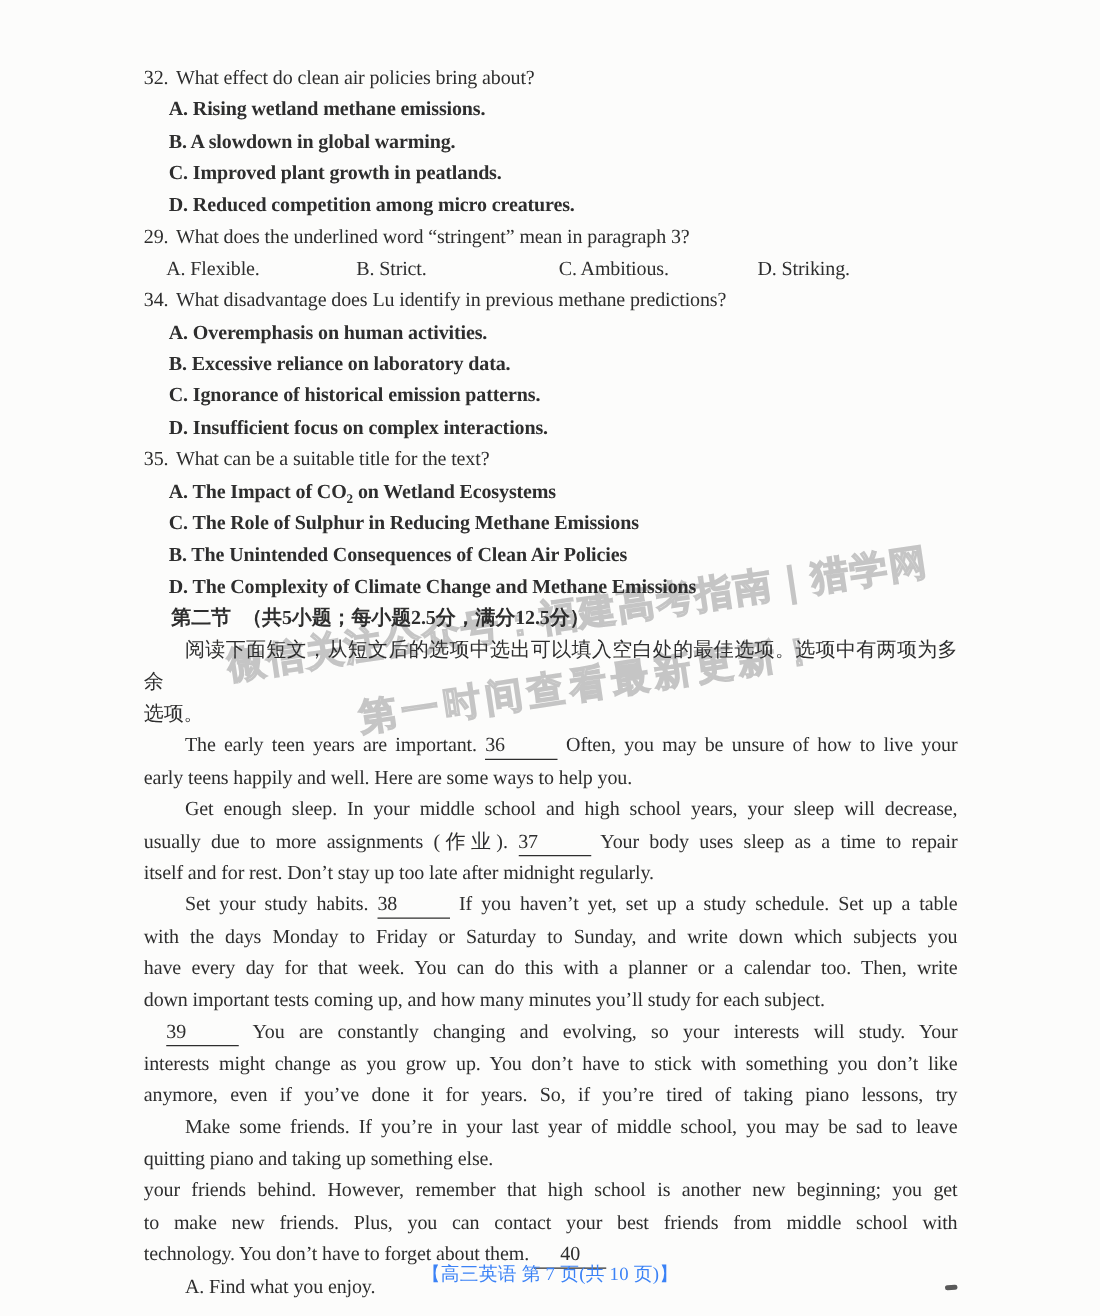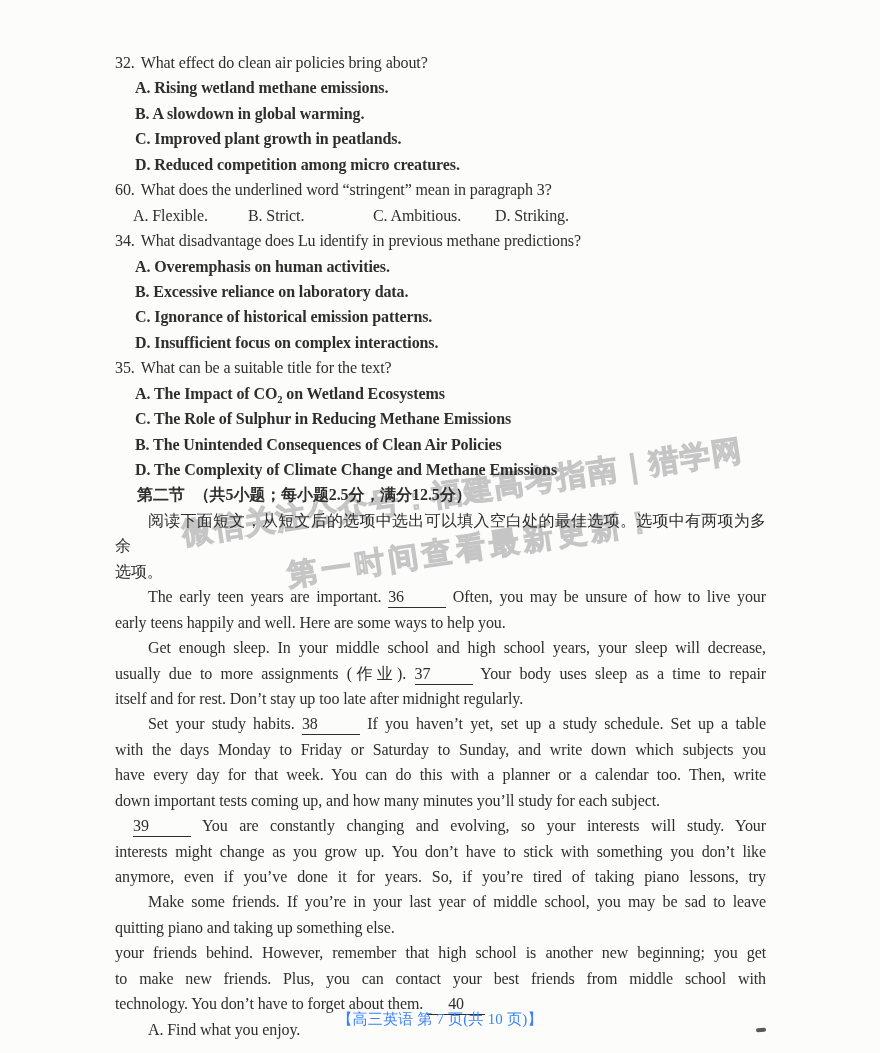--- a/index.html
+++ b/index.html
@@ -11,21 +11,21 @@
     font-family:"Liberation Serif","DejaVu Serif",serif;
     color:#2e2e2e;
   }
   .content{
     position:absolute;left:115px;top:50px;width:651px;
     font-size:16px;line-height:25.43px;letter-spacing:-0.1px;
   }
   .qline{white-space:nowrap;}
   .qnum{margin-right:6px;}
   .opt{padding-left:20px;white-space:nowrap;font-weight:bold;}
-  .optrow{display:flex;padding-left:18px;}
+  .optrow{display:flex;padding-left:18px;gap:37px;}
   .oc-a{width:115px;}
   .oc-b{width:125px;}
   .oc-c{width:122px;}
   .sec-head{font-weight:bold;margin-left:22px;}
   .sec-title{margin-right:9px;}
   .pline{}
   .indent{text-indent:33px;}
   .indent-sm{text-indent:18px;}
   .jline{text-align:justify;text-align-last:justify;-moz-text-align-last:justify;text-justify:inter-word;}
   .blank{
@@ -63,21 +63,21 @@
   </div>
 
   <div class="content">
 
     <div class="qline"><span class="qnum">32.</span><span>What effect do clean air policies bring about?</span></div>
     <div class="opt">A. Rising wetland methane emissions.</div>
     <div class="opt">B. A slowdown in global warming.</div>
     <div class="opt">C. Improved plant growth in peatlands.</div>
     <div class="opt">D. Reduced competition among micro creatures.</div>
 
-    <div class="qline"><span class="qnum">60.</span><span>What does the underlined word “stringent” mean in paragraph 3?</span></div>
+    <div class="qline"><span class="qnum">29.</span><span>What does the underlined word “stringent” mean in paragraph 3?</span></div>
     <div class="optrow">
       <span class="oc oc-a">A. Flexible.</span>
       <span class="oc oc-b">B. Strict.</span>
       <span class="oc oc-c">C. Ambitious.</span>
       <span class="oc oc-d">D. Striking.</span>
     </div>
 
     <div class="qline"><span class="qnum">34.</span><span>What disadvantage does Lu identify in previous methane predictions?</span></div>
     <div class="opt">A. Overemphasis on human activities.</div>
     <div class="opt">B. Excessive reliance on laboratory data.</div>

